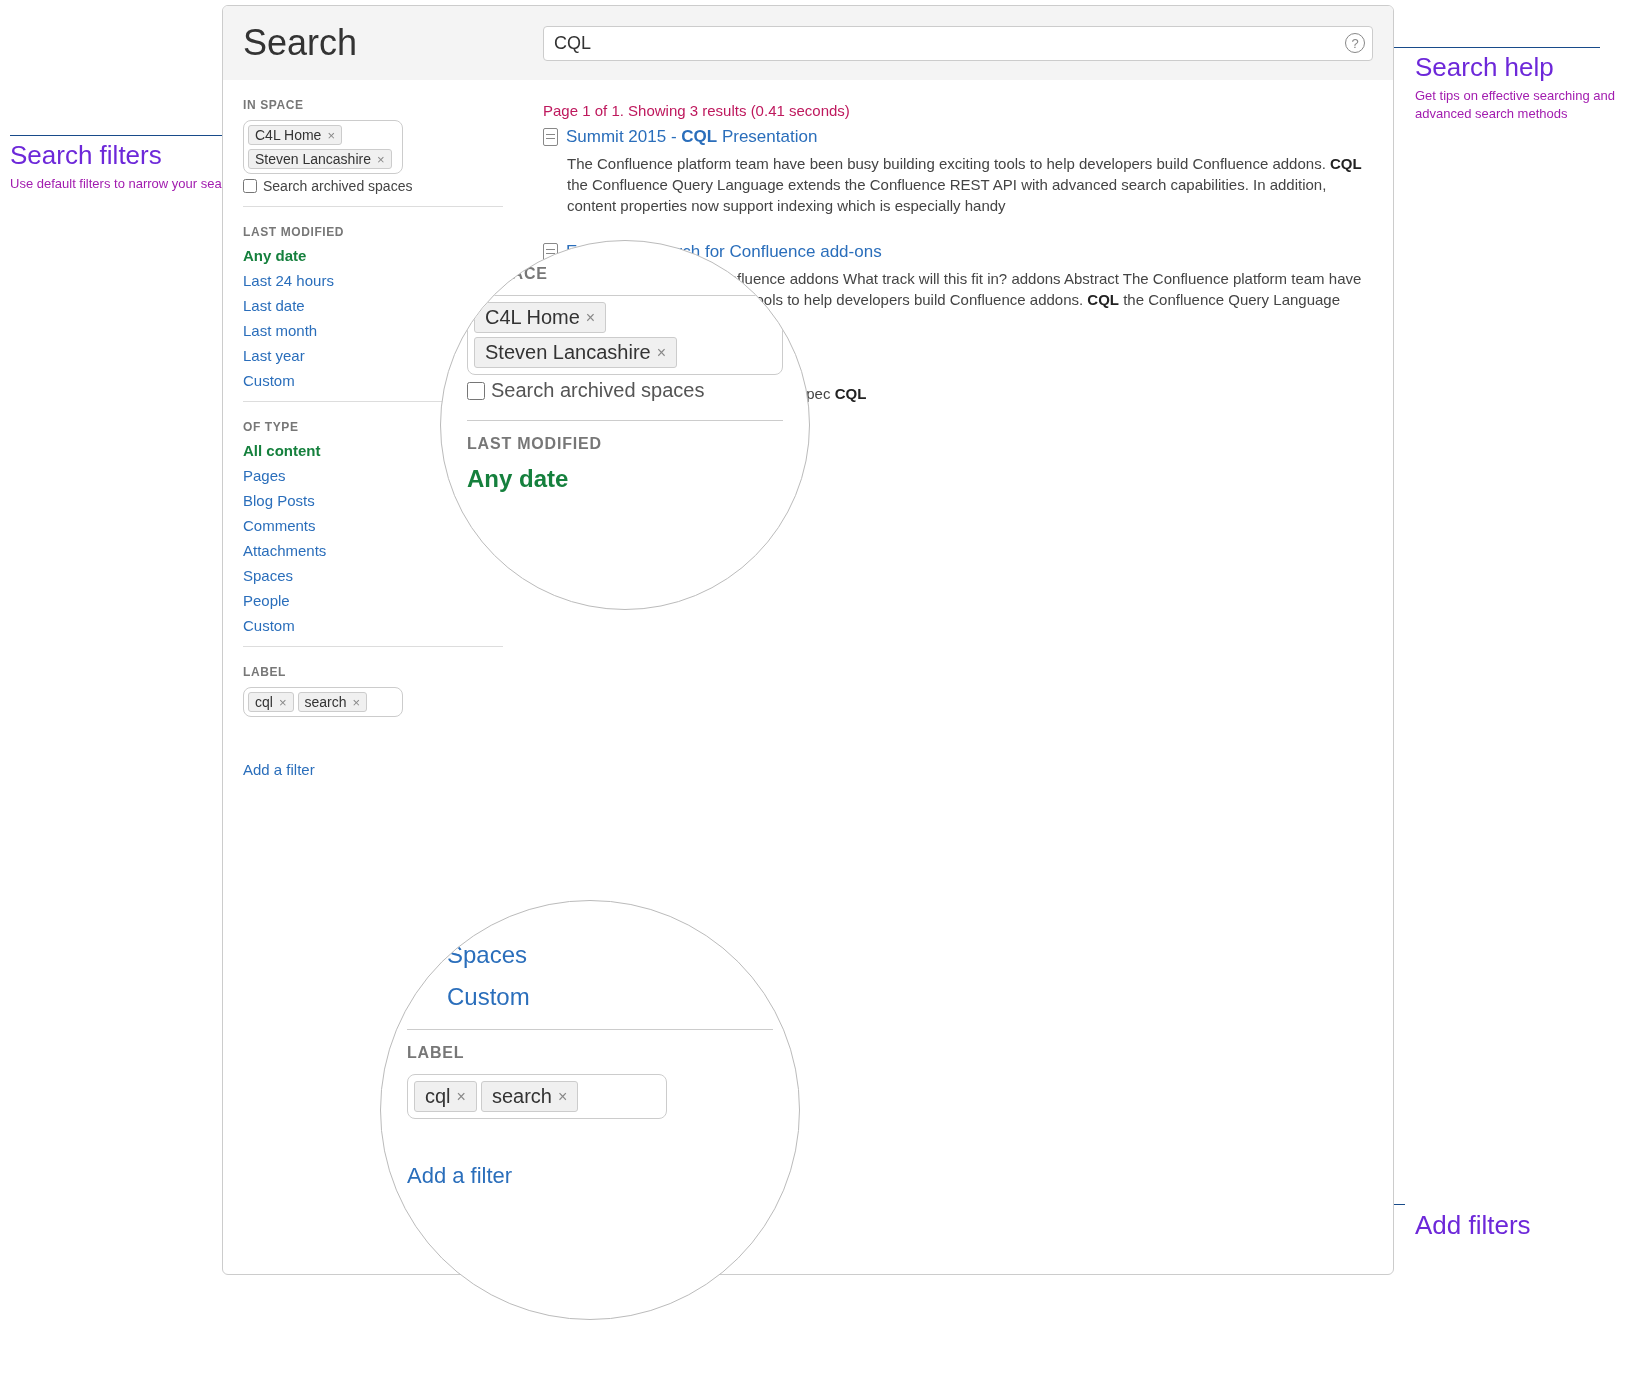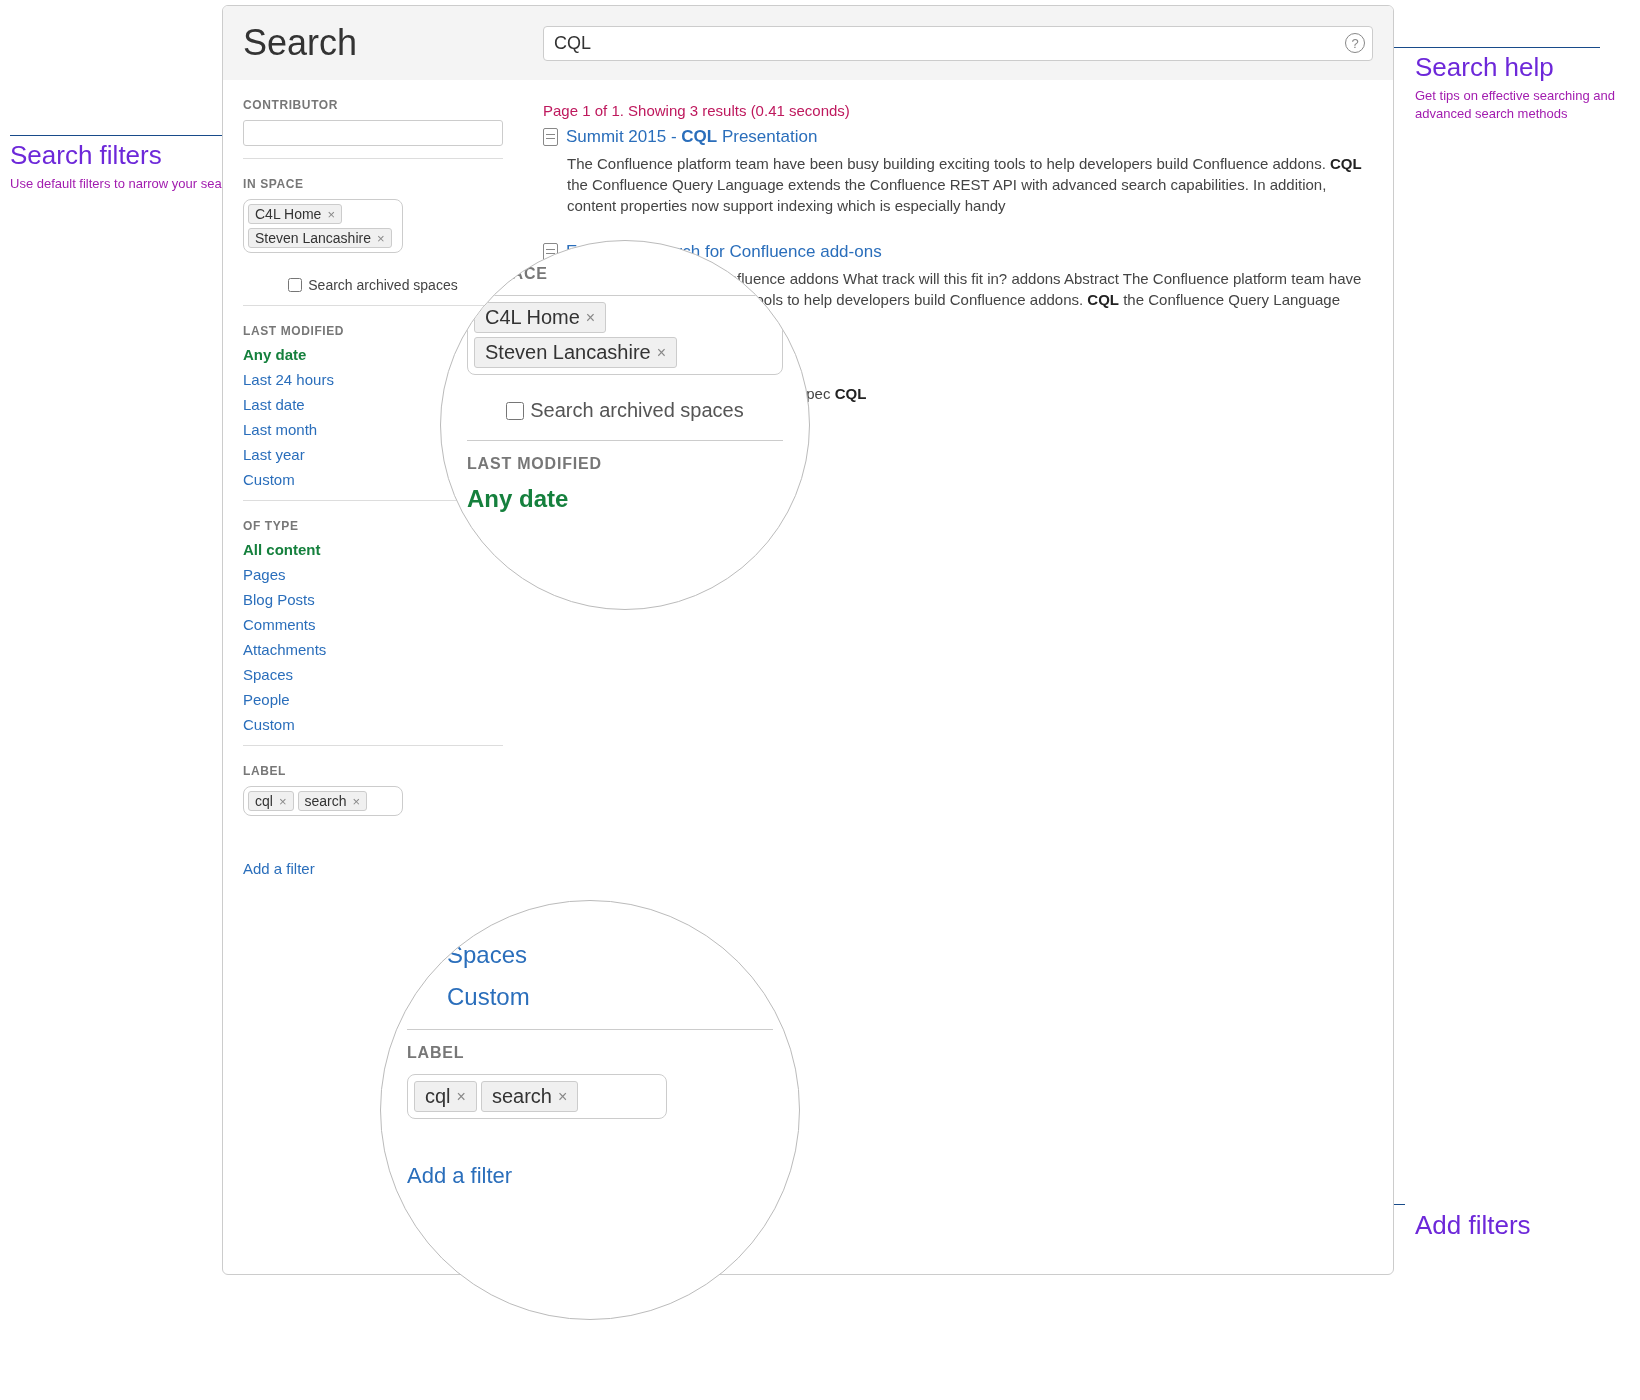--- a/index.html
+++ b/index.html
@@ -13,21 +13,21 @@
 .help-icon { position: absolute; right: 8px; top: 50%; transform: translateY(-50%); width: 20px; height: 20px; border: 1.5px solid #888; border-radius: 50%; display: flex; align-items: center; justify-content: center; font-size: 13px; color: #888; cursor: pointer; }
 .app-body { display: flex; height: calc(100% - 72px); }
 .sidebar { width: 300px; padding: 18px 20px; border-right: 0; }
 .filter-group { margin-bottom: 18px; border-bottom: 1px solid #ddd; padding-bottom: 12px; }
 .filter-group:last-of-type { border-bottom: none; }
 .filter-label { font-size: 12px; letter-spacing: 0.6px; color: #777; font-weight: 700; margin-bottom: 8px; }
 .filter-input { width: 100%; border: 1px solid #ccc; border-radius: 3px; padding: 4px 6px; font-size: 14px; }
 .chip-box { border: 1px solid #ccc; border-radius: 8px; padding: 4px; display: flex; flex-wrap: wrap; gap: 4px; overflow: hidden; }
 .chip { background: #f0f0f0; border: 1px solid #ccc; border-radius: 3px; padding: 1px 6px; font-size: 14px; display: inline-flex; align-items: center; white-space: nowrap; }
 .chip-x { margin-left: 6px; color: #888; font-size: 13px; cursor: pointer; }
-.check-row { margin-top: 24px; display: flex; align-items: center; gap: 6px; font-size: 14px; color: #444; justify-content: center; }
+.check-row { margin-top: 4px; display: flex; align-items: center; gap: 6px; font-size: 14px; color: #444; }
 .check-row input { width: 14px; height: 14px; }
 .filter-list { display: flex; flex-direction: column; gap: 8px; }
 .filter-item { color: #2a6ebb; font-size: 15px; cursor: pointer; }
 .filter-item.active { color: #15803d; font-weight: 700; }
 .add-filter-link { color: #2a6ebb; font-size: 15px; cursor: pointer; margin-top: 14px; display: inline-block; }
 .main { flex: 1; padding: 22px 20px; overflow: hidden; }
 .results-meta { color: #be185d; font-size: 15px; margin-bottom: 8px; }
 .result { margin-bottom: 26px; }
 .result-title { color: #2a6ebb; font-size: 17px; display: flex; align-items: center; gap: 8px; margin-bottom: 6px; }
 .page-icon { width: 15px; height: 18px; border: 1.2px solid #888; border-radius: 2px; position: relative; flex: 0 0 auto; }
@@ -79,24 +79,20 @@
   <div class="app-header">
     <div class="app-title">Search</div>
     <div class="search-box-wrap">
       <input class="search-input" value="CQL" style="">
       <div class="help-icon">?</div>
     </div>
   </div>
   <div class="app-body">
     <div class="sidebar">
 
-      <div class="filter-group">
-        <div class="filter-label">CONTRIBUTOR</div>
-        <input class="filter-input" style="">
-      </div>
 
       <div class="filter-group">
         <div class="filter-label">IN SPACE</div>
         <div class="chip-box" style="max-width:160px;">
           <span class="chip">
                 <span>C4L Home</span>
                 <span class="chip-x">×</span>
               </span>
           <span class="chip">
                 <span>Steven Lancashire</span>

